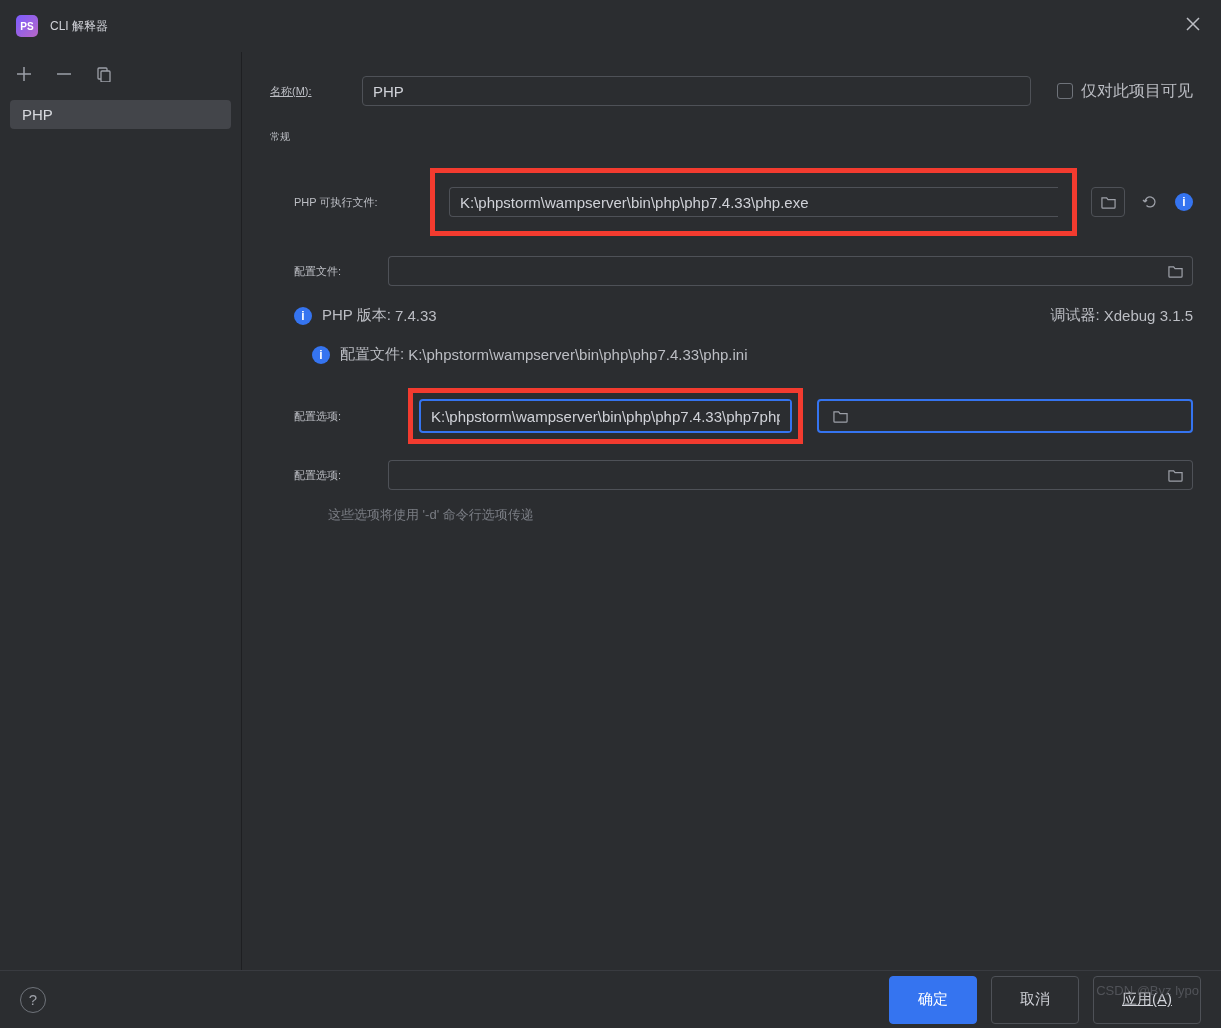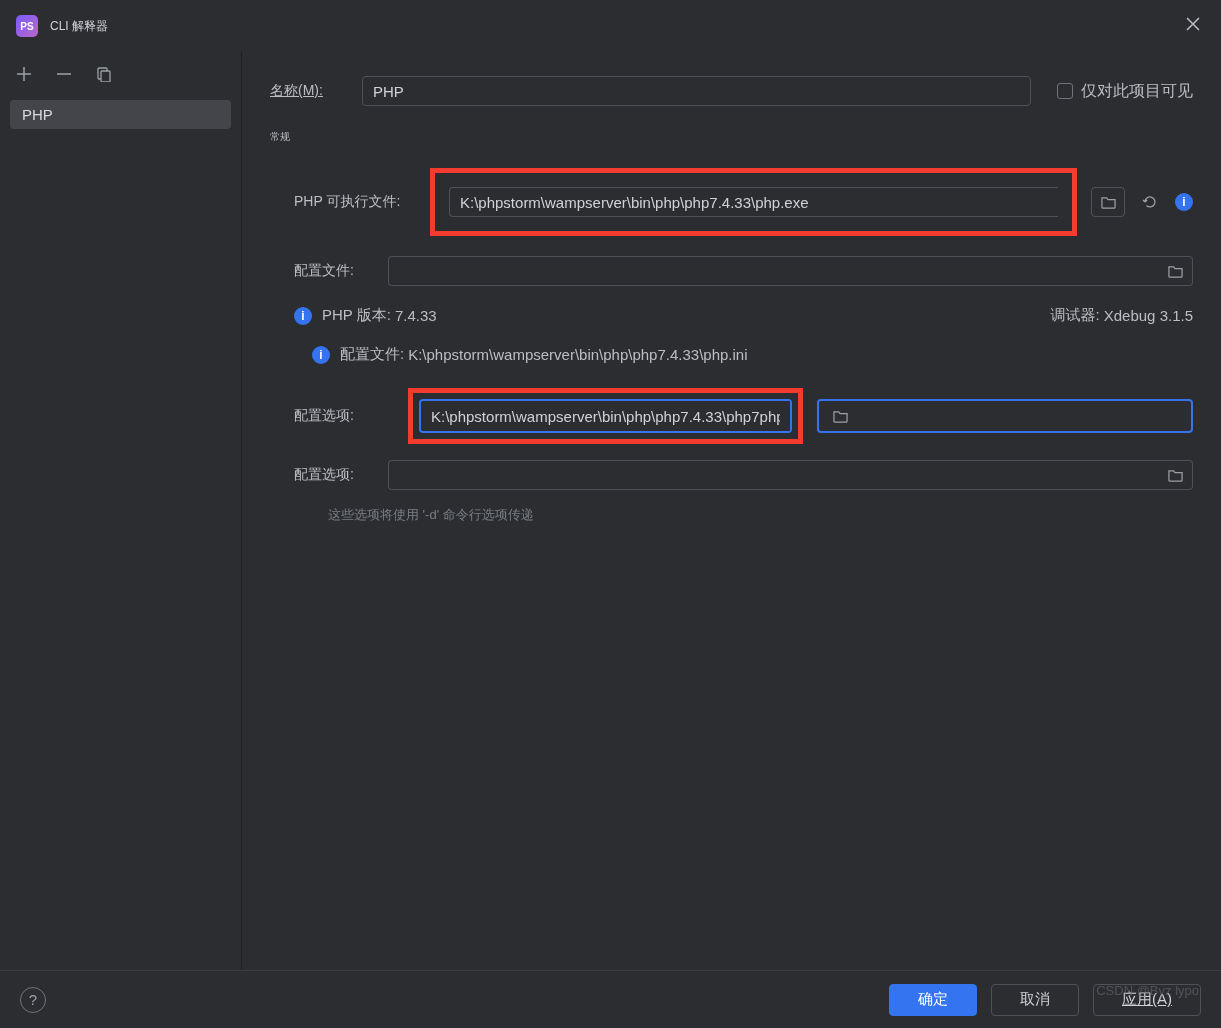--- a/index.html
+++ b/index.html
@@ -8,40 +8,40 @@
   .app-icon { width: 22px; height: 22px; background: linear-gradient(135deg,#7b5cff,#b867c6); border-radius: 5px; display:flex; align-items:center; justify-content:center; font-size:10px; color:#fff; font-weight:bold; }
   .title { color: #d0d2d8; font-size: 12px; }
   .close-btn { margin-left: auto; width: 20px; height: 20px; cursor: pointer; color:#bcbec4; }
   .content { display: flex; height: calc(100% - 110px); }
   .sidebar { width: 242px; border-right: 1px solid #1e1f22; padding: 14px 10px; }
   .sidebar-toolbar { display: flex; gap: 24px; padding: 0 6px 18px 6px; align-items:center; }
   .tool-icon { width:16px; height:16px; color:#9da0a8; cursor:pointer; }
   .list-item { background:#43454a; color:#d8dadf; border-radius:4px; padding:6px 12px; font-size:15px; }
   .main { flex:1; padding: 24px 28px 0 28px; display:flex; flex-direction:column; gap:24px; }
   .row { display:flex; align-items:center; gap:14px; }
-  .label { color:#bcbec4; font-size:14px; min-width: 110px; text-align: left; }
+  .label { color:#bcbec4; font-size:11px; min-width: 110px; text-align: left; }
   .label-short { min-width: 78px; }
   .input { flex:1; background:#2b2d30; border:1px solid #4e5157; border-radius:4px; height:30px; padding:0 10px; color:#d0d2d8; font-size:15px; }
   .input-browse { display:flex; align-items:center; gap:0; flex:1; }
   .input-browse .input { border-top-right-radius:0; border-bottom-right-radius:0; border-right:none; }
   .browse-btn { width:34px; height:30px; border:1px solid #4e5157; border-left:none; border-top-right-radius:4px; border-bottom-right-radius:4px; display:flex; align-items:center; justify-content:center; cursor:pointer; color:#9da0a8; }
   .checkbox-wrap { display:flex; align-items:center; gap:8px;padding-left:8px; }
   .checkbox { width:16px; height:16px; border:1px solid #6f737a; border-radius:3px; cursor:pointer; }
   .section-title { color:#bcbec4; font-size:10px; margin-top:0; }
   .indent { padding-left: 24px; display:flex; flex-direction:column; gap:20px; }
   .red-box { border: 5px solid #f33b2f; padding:14px; }
   .icon-btn { width:22px; height:22px; display:flex; align-items:center; justify-content:center; cursor:pointer; color:#9da0a8; }
   .info-icon { width:18px; height:18px; background:#3574f0; border-radius:50%; display:inline-flex; align-items:center; justify-content:center; color:#fff; font-size:12px; font-weight:bold; flex-shrink:0; text-align:center; line-height:18px; }
   .info-line { display:flex; align-items:center; gap:10px; font-size:15px; color:#bcbec4; }
   .blue-bordered { border:2px solid #3574f0 !important; outline:none; }
   .hint { color:#7a7d84; font-size:13px; padding-left: 34px; }
   .footer { position:absolute; bottom:0; left:0; right:0; height:58px; border-top:1px solid #393b40; display:flex; align-items:center; padding:0 20px; gap:14px; }
   .help-btn { width:26px; height:26px; border:1.5px solid #6f737a; border-radius:50%; display:flex; align-items:center; justify-content:center; color:#9da0a8; font-size:15px; cursor:pointer; }
   .spacer { flex:1; }
-  .btn { height:32px; padding: 0 28px; border:1px solid #4e5157; border-radius:4px; background:transparent; color:#d0d2d8; font-size:15px; cursor:pointer; display:flex; align-items:center; }
+  .btn { height:48px; padding: 0 28px; border:1px solid #4e5157; border-radius:4px; background:transparent; color:#d0d2d8; font-size:15px; cursor:pointer; display:flex; align-items:center; }
   .btn-primary { background:#3574f0; border-color:#3574f0; color:#fff; }
   .watermark { position:absolute; right:22px; bottom:30px; color:#6a6c73; font-size:13px; opacity:.6; pointer-events:none; }
   .flex-between { display:flex; justify-content:space-between; align-items:center; width:100%; }
   .underline { text-decoration: underline; text-decoration-style: solid; }
   .top-row { display:flex; align-items:center; gap:18px; }
   .name-input-wrap { flex:1; display:flex; align-items:center; gap:14px; }
   .exe-row { display:flex; align-items:center; gap:14px; }
   .exe-input-box { flex:1; }
 </style>
 </head>

